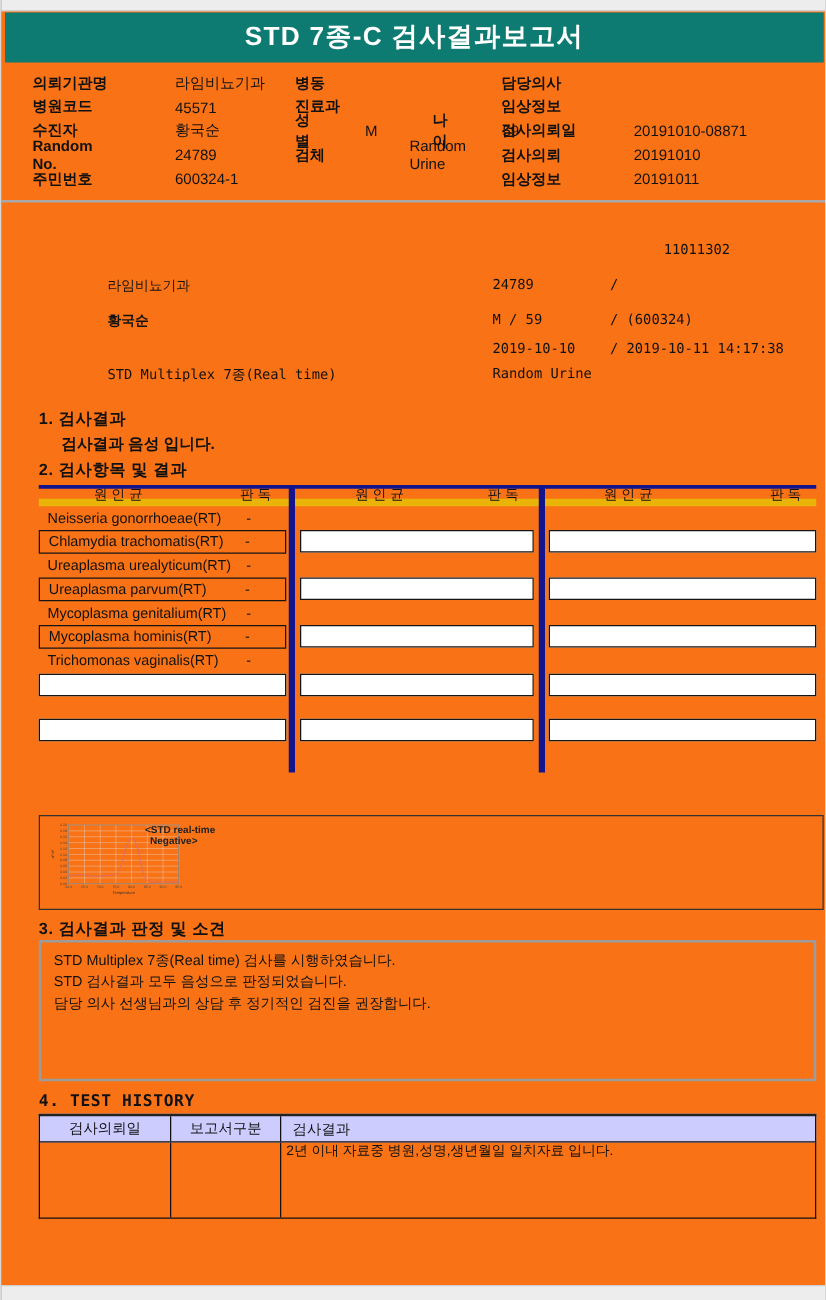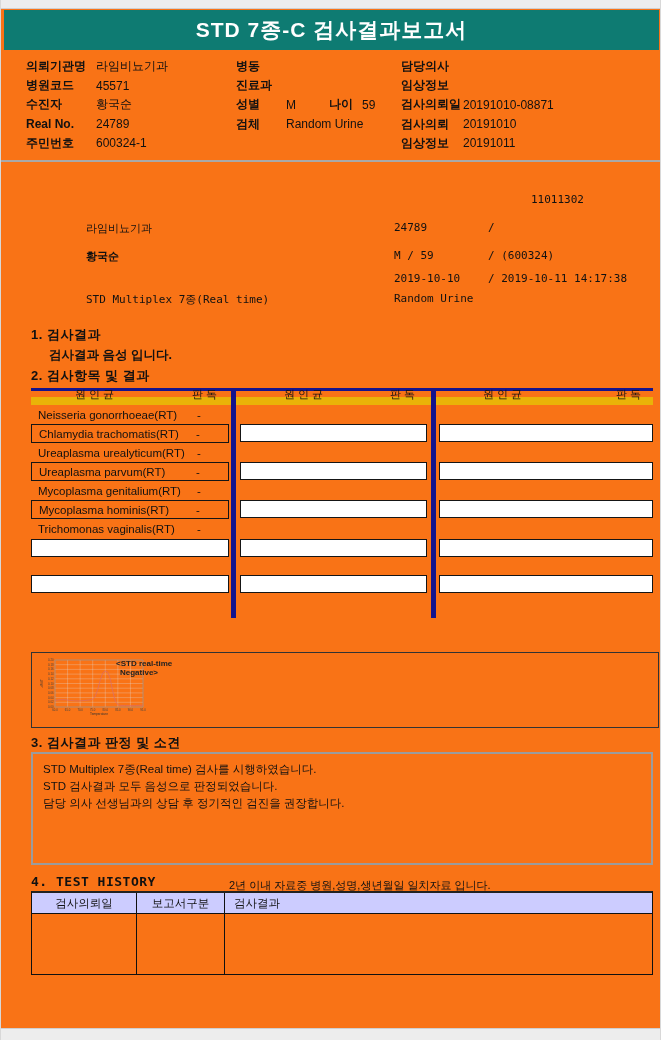--- a/index.html
+++ b/index.html
@@ -7,35 +7,35 @@
         font-family:"Liberation Sans","DejaVu Sans",sans-serif;color:#111;
         border-left:1px solid #d8d8d8;border-right:1px solid #d8d8d8;box-sizing:border-box;}
   .abs{position:absolute;}
   .strip{position:absolute;left:0;width:100%;background:#ededed;}
   .strip.top{top:0;height:8px;border-bottom:1px solid #cfcfcf;}
   .strip.bottom{top:1028px;height:12px;border-top:1px solid #cfcfcf;}
   .banner{position:absolute;left:3px;top:10px;width:655px;height:40px;background:#0e7b72;
           color:#fff;font-weight:bold;font-size:21px;text-align:center;line-height:40px;letter-spacing:1px;}
   
   .icol{position:absolute;top:57px;}
-  .irow{height:19.2px;display:flex;align-items:center;font-size:12px;}
+  .irow{height:19.2px;display:flex;align-items:center;font-size:12px;gap:44px;}
   .ilbl{font-weight:bold;}
   .c1 .ilbl{width:70px;}
   .c2 .ilbl{width:50px;}
   .c3 .ilbl{width:62px;}
   .ival{color:#111;}
   .mini{display:inline-block;}
   
   .hr{position:absolute;left:0;top:160px;width:661px;height:2px;background:#a9a9a9;}
   
   .mono{font-family:"DejaVu Sans Mono","Liberation Mono",monospace;font-size:11px;}
   .bold{font-weight:bold;}
   .h1{font-weight:bold;font-size:13px;letter-spacing:0.5px;}
   
-  .thead{display:flex;border-top:3px solid #14148c;border-bottom:8px solid #eab308;
+  .thead{display:flex;border-top:3px solid #14148c;border-bottom:6px solid #eab308;
          height:17px;box-sizing:border-box;align-items:center;font-size:11px;}
   .thg{display:flex;justify-content:space-between;box-sizing:border-box;padding:0 12px 0 44px;}
   .rrow{height:19px;display:flex;align-items:center;box-sizing:border-box;
         padding-left:7px;font-size:11.5px;}
   .rrow .org{flex:1;}
   .rrow .dash{width:32px;}
   .rrow.boxed{border:1px solid #151515;}
   .ebox{position:absolute;height:18px;border:1px solid #151515;background:#fff;box-sizing:border-box;}
   .vnavy{position:absolute;top:388px;width:5px;height:230px;background:#14148c;}
   
@@ -75,21 +75,21 @@
       </div>
     <div class="irow">
         <span class="ilbl">병원코드</span>
         <span class="ival">45571</span>
       </div>
     <div class="irow">
         <span class="ilbl">수진자</span>
         <span class="ival">황국순</span>
       </div>
     <div class="irow">
-        <span class="ilbl">Real No.</span>
+        <span class="ilbl">Random No.</span>
         <span class="ival">24789</span>
       </div>
     <div class="irow">
         <span class="ilbl">주민번호</span>
         <span class="ival">600324-1</span>
       </div>
   </div>
 
   <div class="icol c2" style="left:235px;width:165px">
     <div class="irow">
@@ -268,21 +268,21 @@
   </div>
 
   <div class="abs h1" style="left:30px;top:734px">3. 검사결과 판정 및 소견</div>
   <div class="commentbox">
     <p>STD Multiplex 7종(Real time) 검사를 시행하였습니다.</p>
     <p>STD 검사결과 모두 음성으로 판정되었습니다.</p>
     <p>담당 의사 선생님과의 상담 후 정기적인 검진을 권장합니다.</p>
   </div>
 
   <div class="abs h1" style="left:30px;top:874px;font-family:'DejaVu Sans Mono','Liberation Mono',monospace">4. TEST HISTORY</div>
-  <div class="abs" style="left:228px;top:878px;font-size:11px">2년 이내 자료중 병원,성명,생년월일 일치자료 입니다.</div>
+  <div class="abs" style="left:228px;top:913px;font-size:11px">2년 이내 자료중 병원,성명,생년월일 일치자료 입니다.</div>
 
   <div class="htable">
     <div class="hhead">
       <div class="hc1">검사의뢰일</div>
       <div class="hc2">보고서구분</div>
       <div class="hc3">검사결과</div>
     </div>
     <div class="hbody">
       <div class="hc1"></div>
       <div class="hc2"></div>

